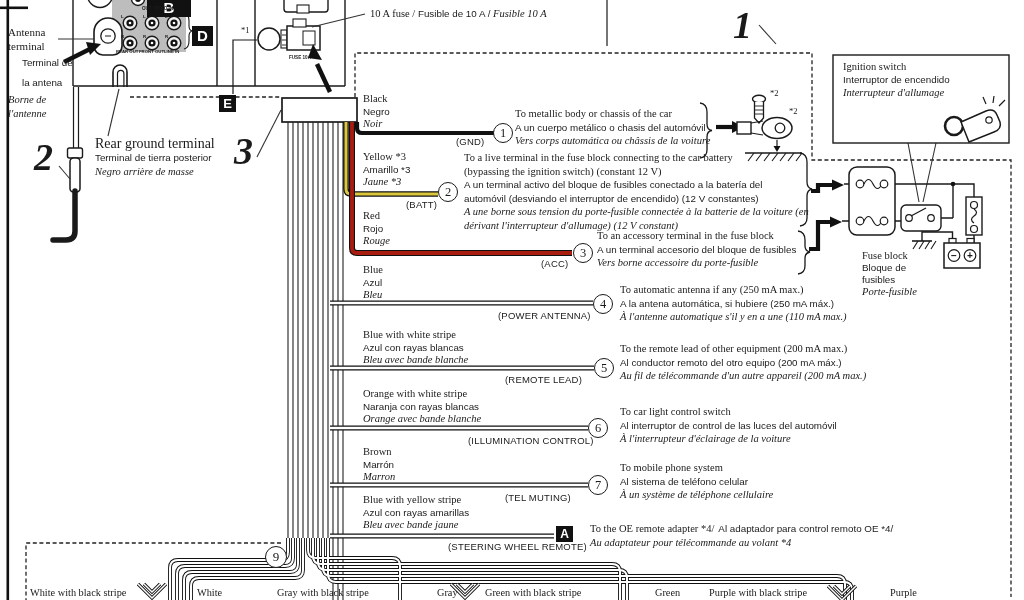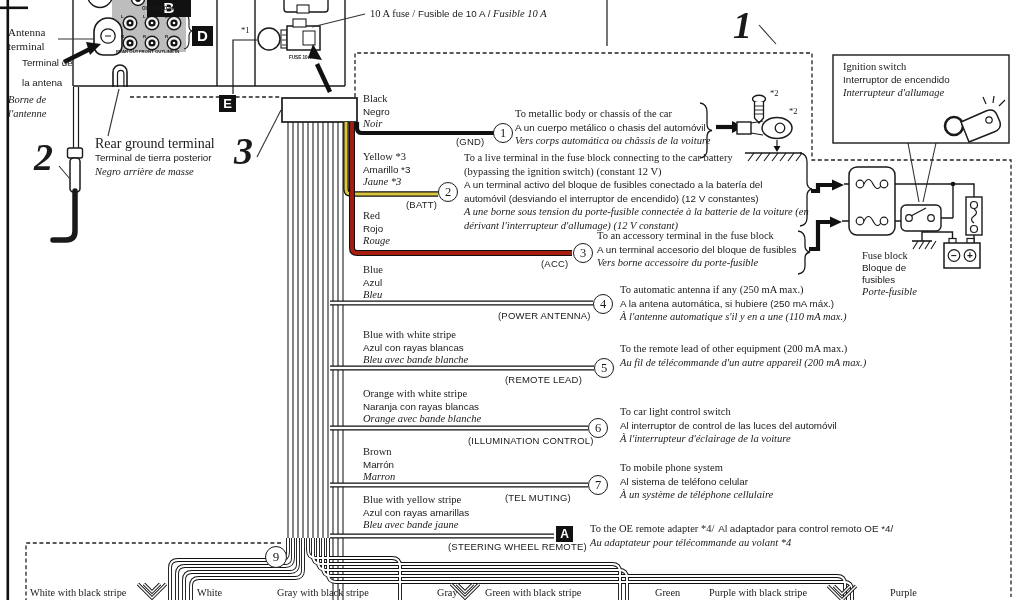--- a/index.html
+++ b/index.html
@@ -430,20 +430,21 @@
   <div class="es">A un terminal accesorio del bloque de fusibles</div>
   <div class="fr">Vers borne accessoire du porte-fusible</div>
 </div>
 <div class="abs desc" style="left:620px;top:283px;width:280px;">
   <div class="en">To automatic antenna if any (250 mA max.)</div>
   <div class="es">A la antena automática, si hubiere (250 mA máx.)</div>
   <div class="fr">À l'antenne automatique s'il y en a une (110 mA max.)</div>
 </div>
 <div class="abs desc" style="left:620px;top:342px;width:290px;">
   <div class="en">To the remote lead of other equipment (200 mA max.)</div>
+  <div class="es">Al conductor remoto del otro equipo (200 mA máx.)</div>
   <div class="fr">Au fil de télécommande d'un autre appareil (200 mA max.)</div>
 </div>
 <div class="abs desc" style="left:620px;top:461px;width:240px;">
   <div class="en">To mobile phone system</div>
   <div class="es">Al sistema de teléfono celular</div>
   <div class="fr">À un système de téléphone cellulaire</div>
 </div>
 <div class="abs desc" style="left:620px;top:405px;width:280px;">
   <div class="en">To car light control switch</div>
   <div class="es">Al interruptor de control de las luces del automóvil</div>

